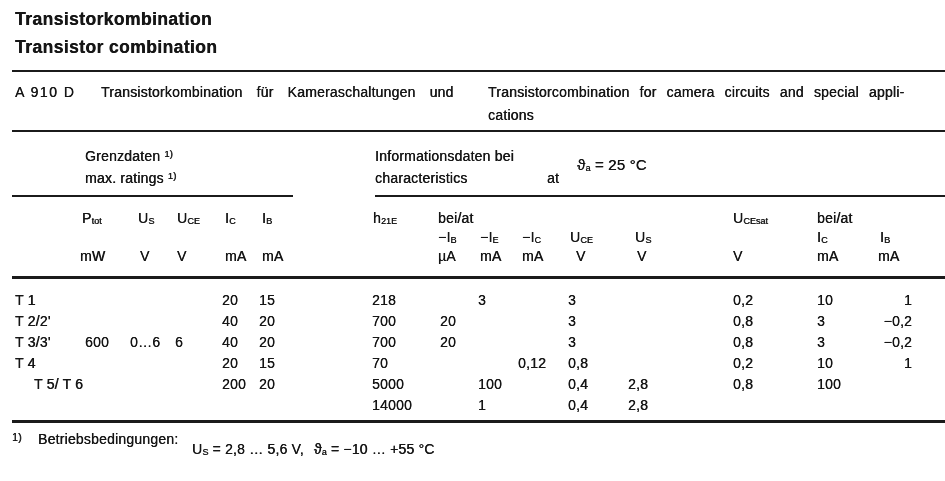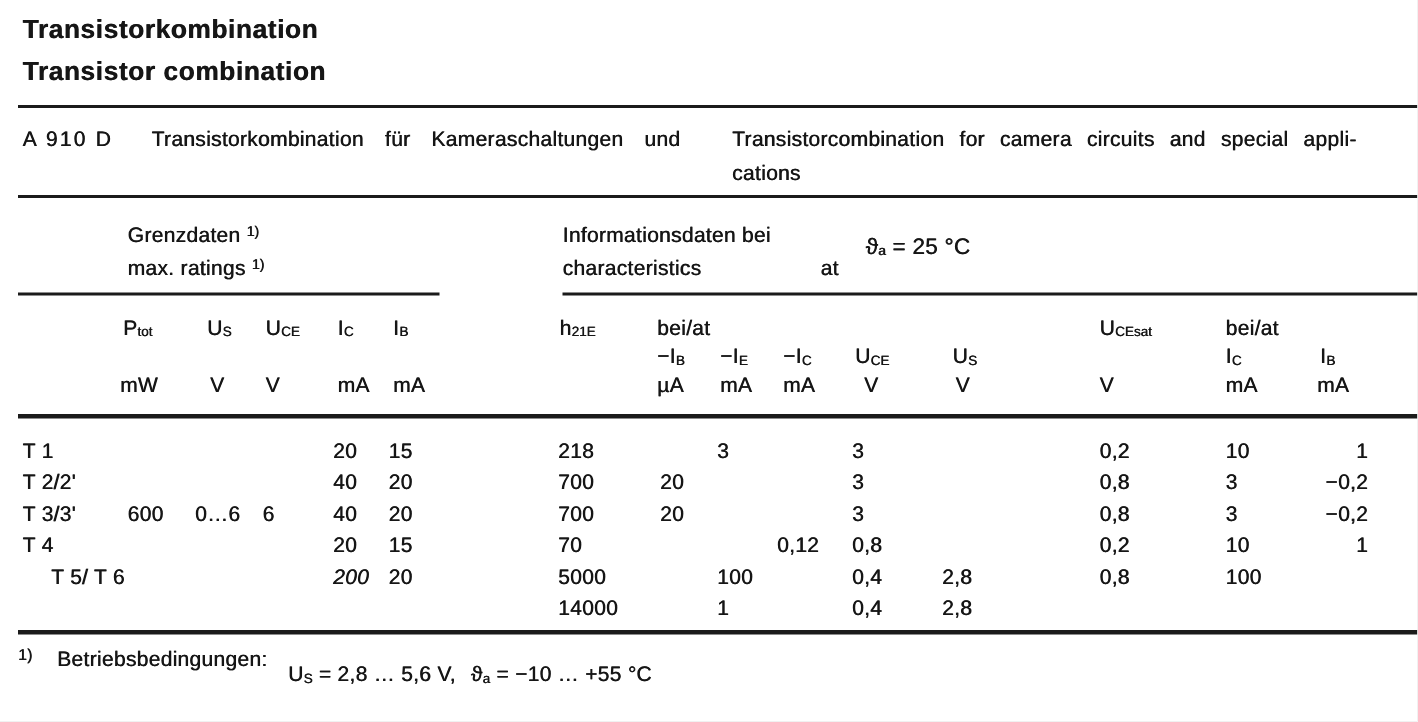--- a/index.html
+++ b/index.html
@@ -131,21 +131,21 @@
         <span class="cell" style="left: 259px;">15</span>
         <span class="cell" style="left: 372px;">70</span>
         <span class="cell" style="left: 518px;">0,12</span>
         <span class="cell" style="left: 568px;">0,8</span>
         <span class="cell" style="left: 733px;">0,2</span>
         <span class="cell" style="left: 817px;">10</span>
         <span class="cell" style="left: 858px; width: 54px; text-align: right;">1</span>
       </div>
       <div class="trow" style="top: 376px;">
         <span class="cell" style="left: 24px; margin-left: 10px;">T 5/ T 6</span>
-        <span class="cell" style="left: 222px; font-style: italic;">200</span>
+        <span class="cell" style="left: 222px;">200</span>
         <span class="cell" style="left: 259px;">20</span>
         <span class="cell" style="left: 372px;">5000</span>
         <span class="cell" style="left: 478px;">100</span>
         <span class="cell" style="left: 568px;">0,4</span>
         <span class="cell" style="left: 628px;">2,8</span>
         <span class="cell" style="left: 733px;">0,8</span>
         <span class="cell" style="left: 817px;">100</span>
       </div>
       <div class="trow" style="top: 397px;">
         <span class="cell" style="left: 372px;">14000</span>

